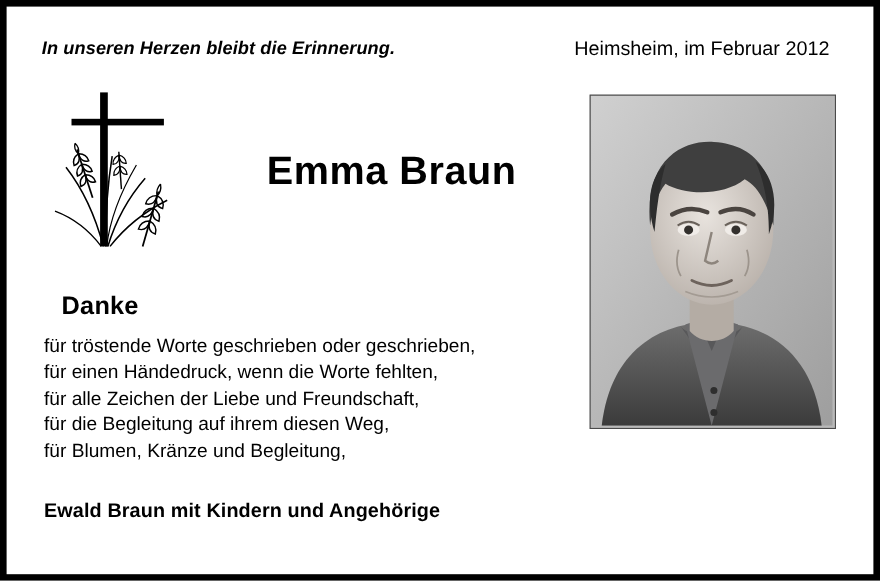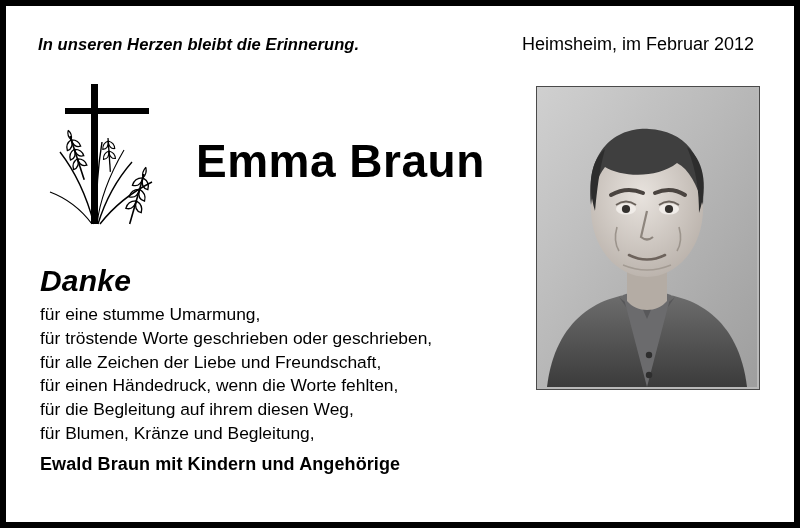--- a/index.html
+++ b/index.html
@@ -51,43 +51,43 @@
     left: 34px;
     top: 72px;
     width: 160px;
     height: 170px;
   }
   .name {
     position: absolute;
     left: 190px;
     top: 128px;
     width: 320px;
-    font-size: 46px;
+    text-align: center;
+    font-size: 36px;
     font-weight: bold;
     letter-spacing: 0.5px;
     white-space: nowrap;
   }
   .portrait {
     position: absolute;
     left: 530px;
     top: 80px;
     width: 222px;
     height: 302px;
     border: 1px solid #4a4a4a;
     background: #b9b9b9;
     overflow: hidden;
   }
   .portrait svg { display: block; }
   .danke {
     position: absolute;
-    left: 34px;
+    left: 50px;
     top: 258px;
-    font-size: 30px;
+    font-size: 23px;
     font-weight: bold;
-    font-style: italic;
     letter-spacing: 0.2px;
   }
   .thanks-list {
     position: absolute;
     left: 34px;
     top: 297px;
     font-size: 17.4px;
     line-height: 23.8px;
   }
   .thanks-list div { white-space: nowrap; }
@@ -213,24 +213,23 @@
 
         <path d="M80 140 q-4 14 2 24" stroke="#9c948c" stroke-width="1.6" fill="none"></path>
         <path d="M142 140 q4 14 -2 24" stroke="#9c948c" stroke-width="1.6" fill="none"></path>
         <path d="M86 178 q24 10 48 0" stroke="#a39b93" stroke-width="1.4" fill="none"></path>
       </svg>
     </div>
 
     <div class="danke">Danke</div>
 
     <div class="thanks-list">
-      <div>für eine stumme Umarmung,</div>
       <div>für tröstende Worte geschrieben oder geschrieben,</div>
+      <div>für einen Händedruck, wenn die Worte fehlten,</div>
       <div>für alle Zeichen der Liebe und Freundschaft,</div>
-      <div>für einen Händedruck, wenn die Worte fehlten,</div>
       <div>für die Begleitung auf ihrem diesen Weg,</div>
       <div>für Blumen, Kränze und Begleitung,</div>
     </div>
 
     <div class="signature">Ewald Braun mit Kindern und Angehörige</div>
 
   </div>
 </div>
 
 </body></html>

